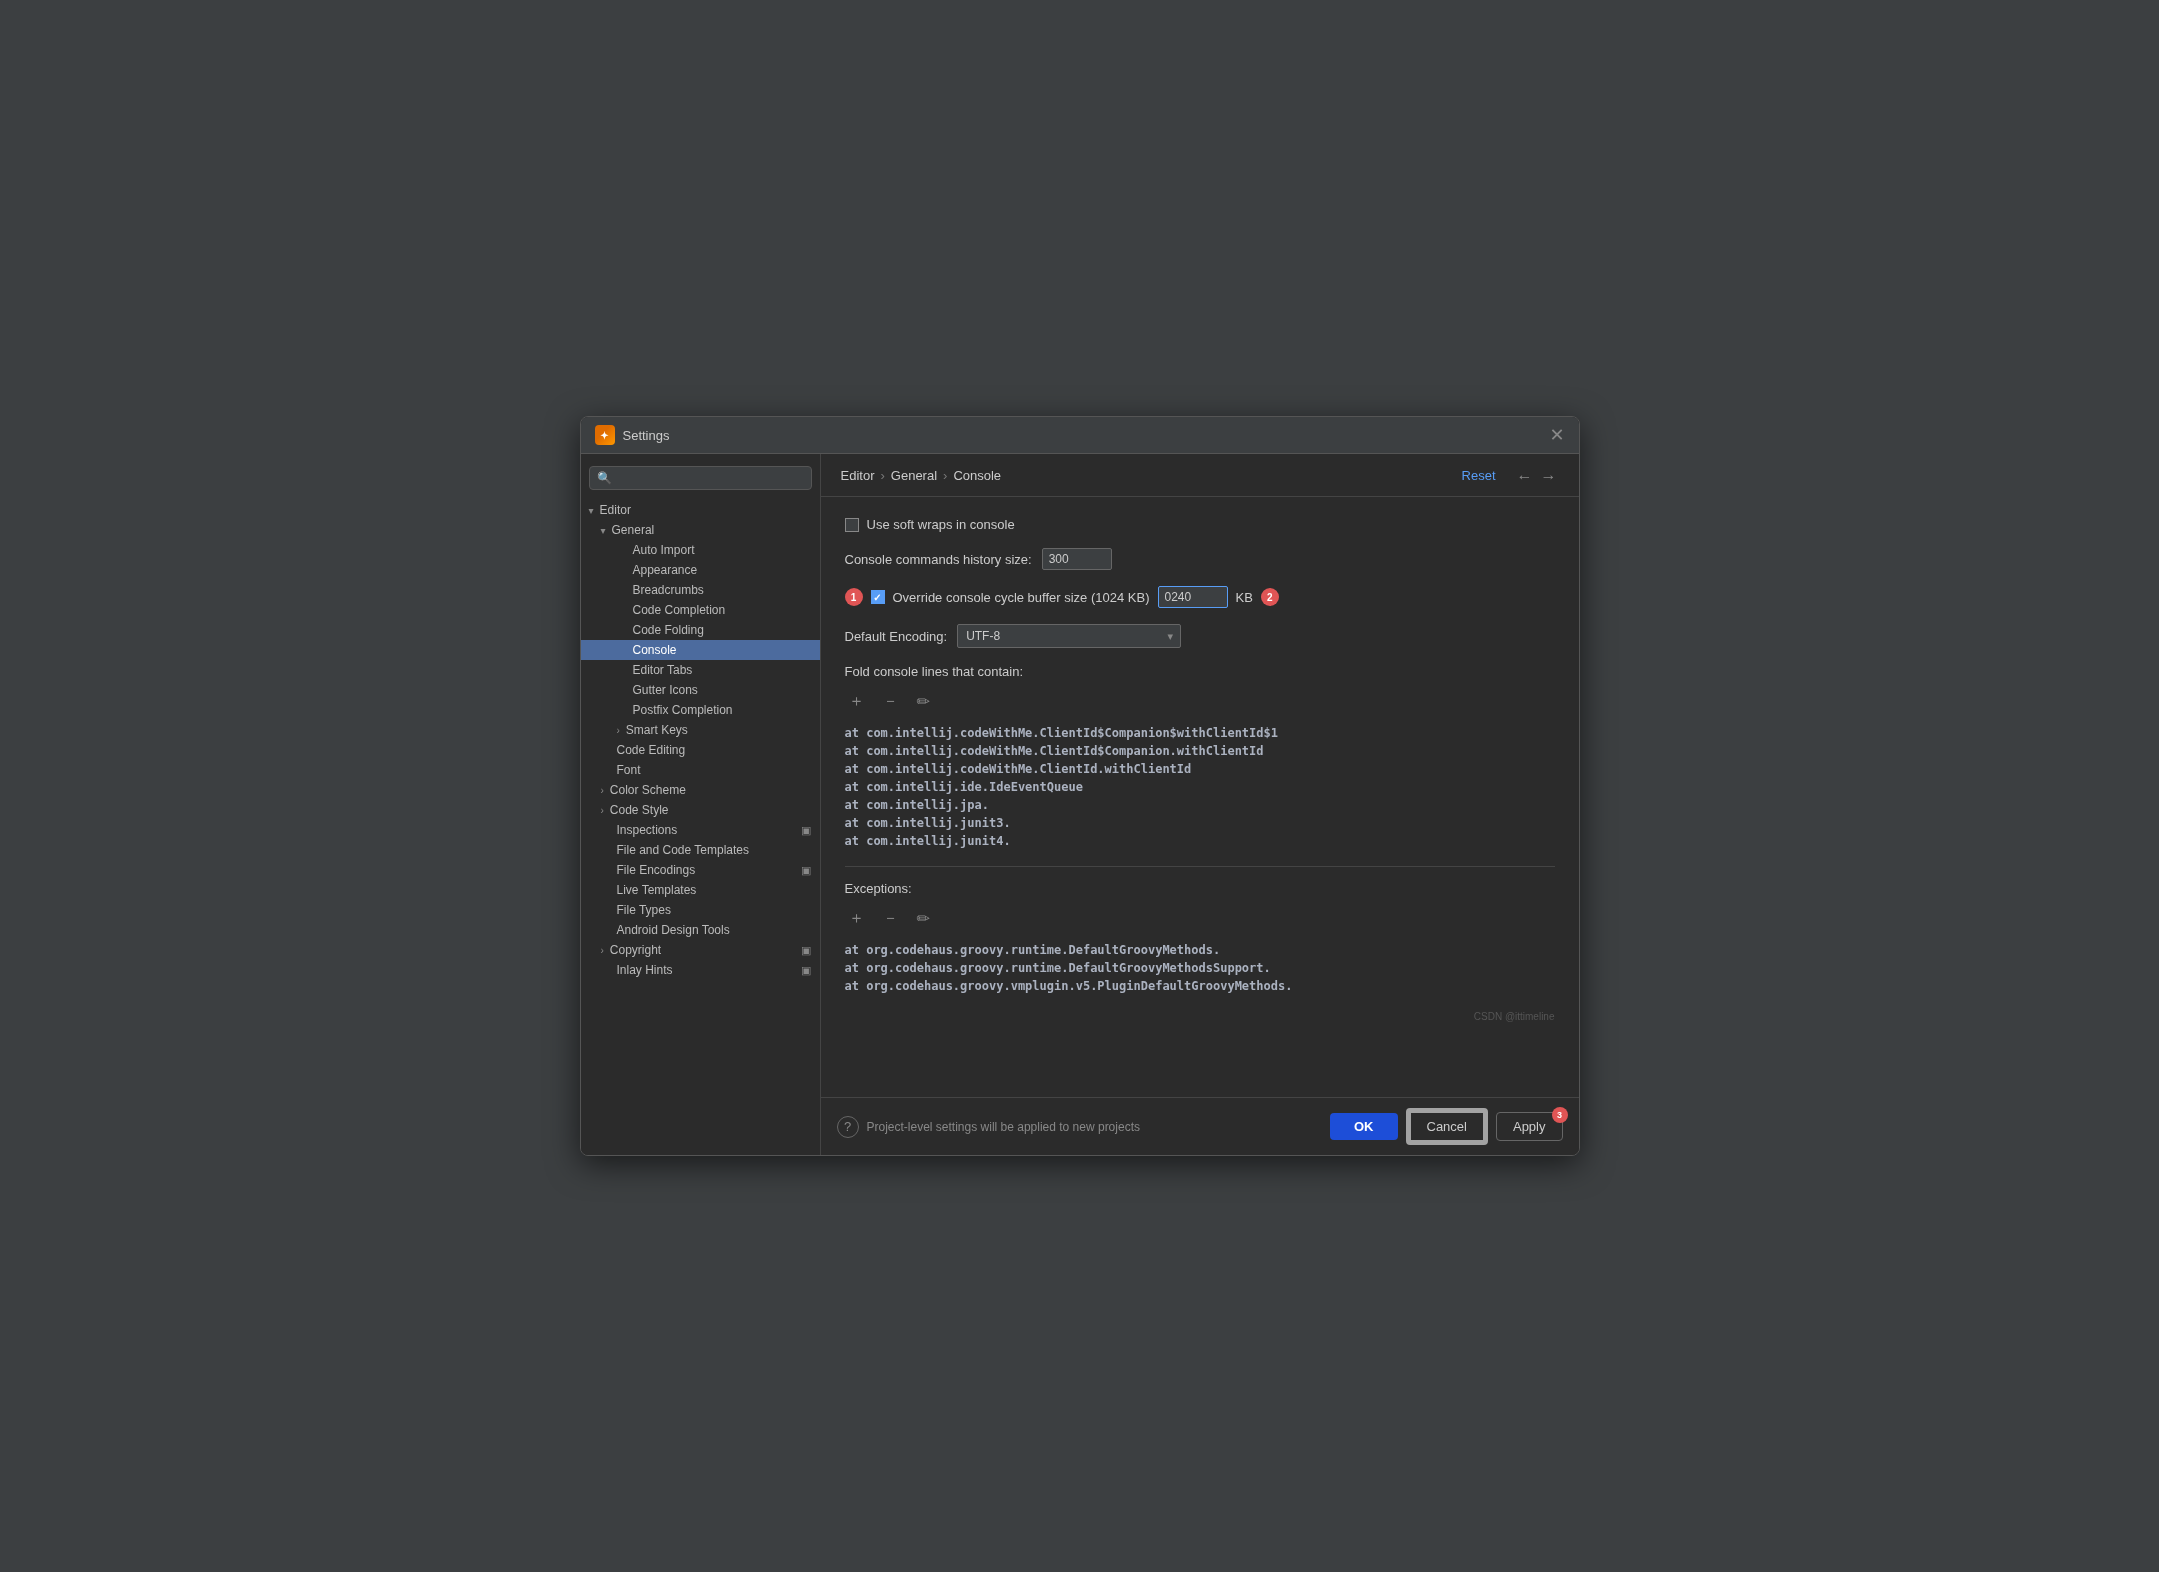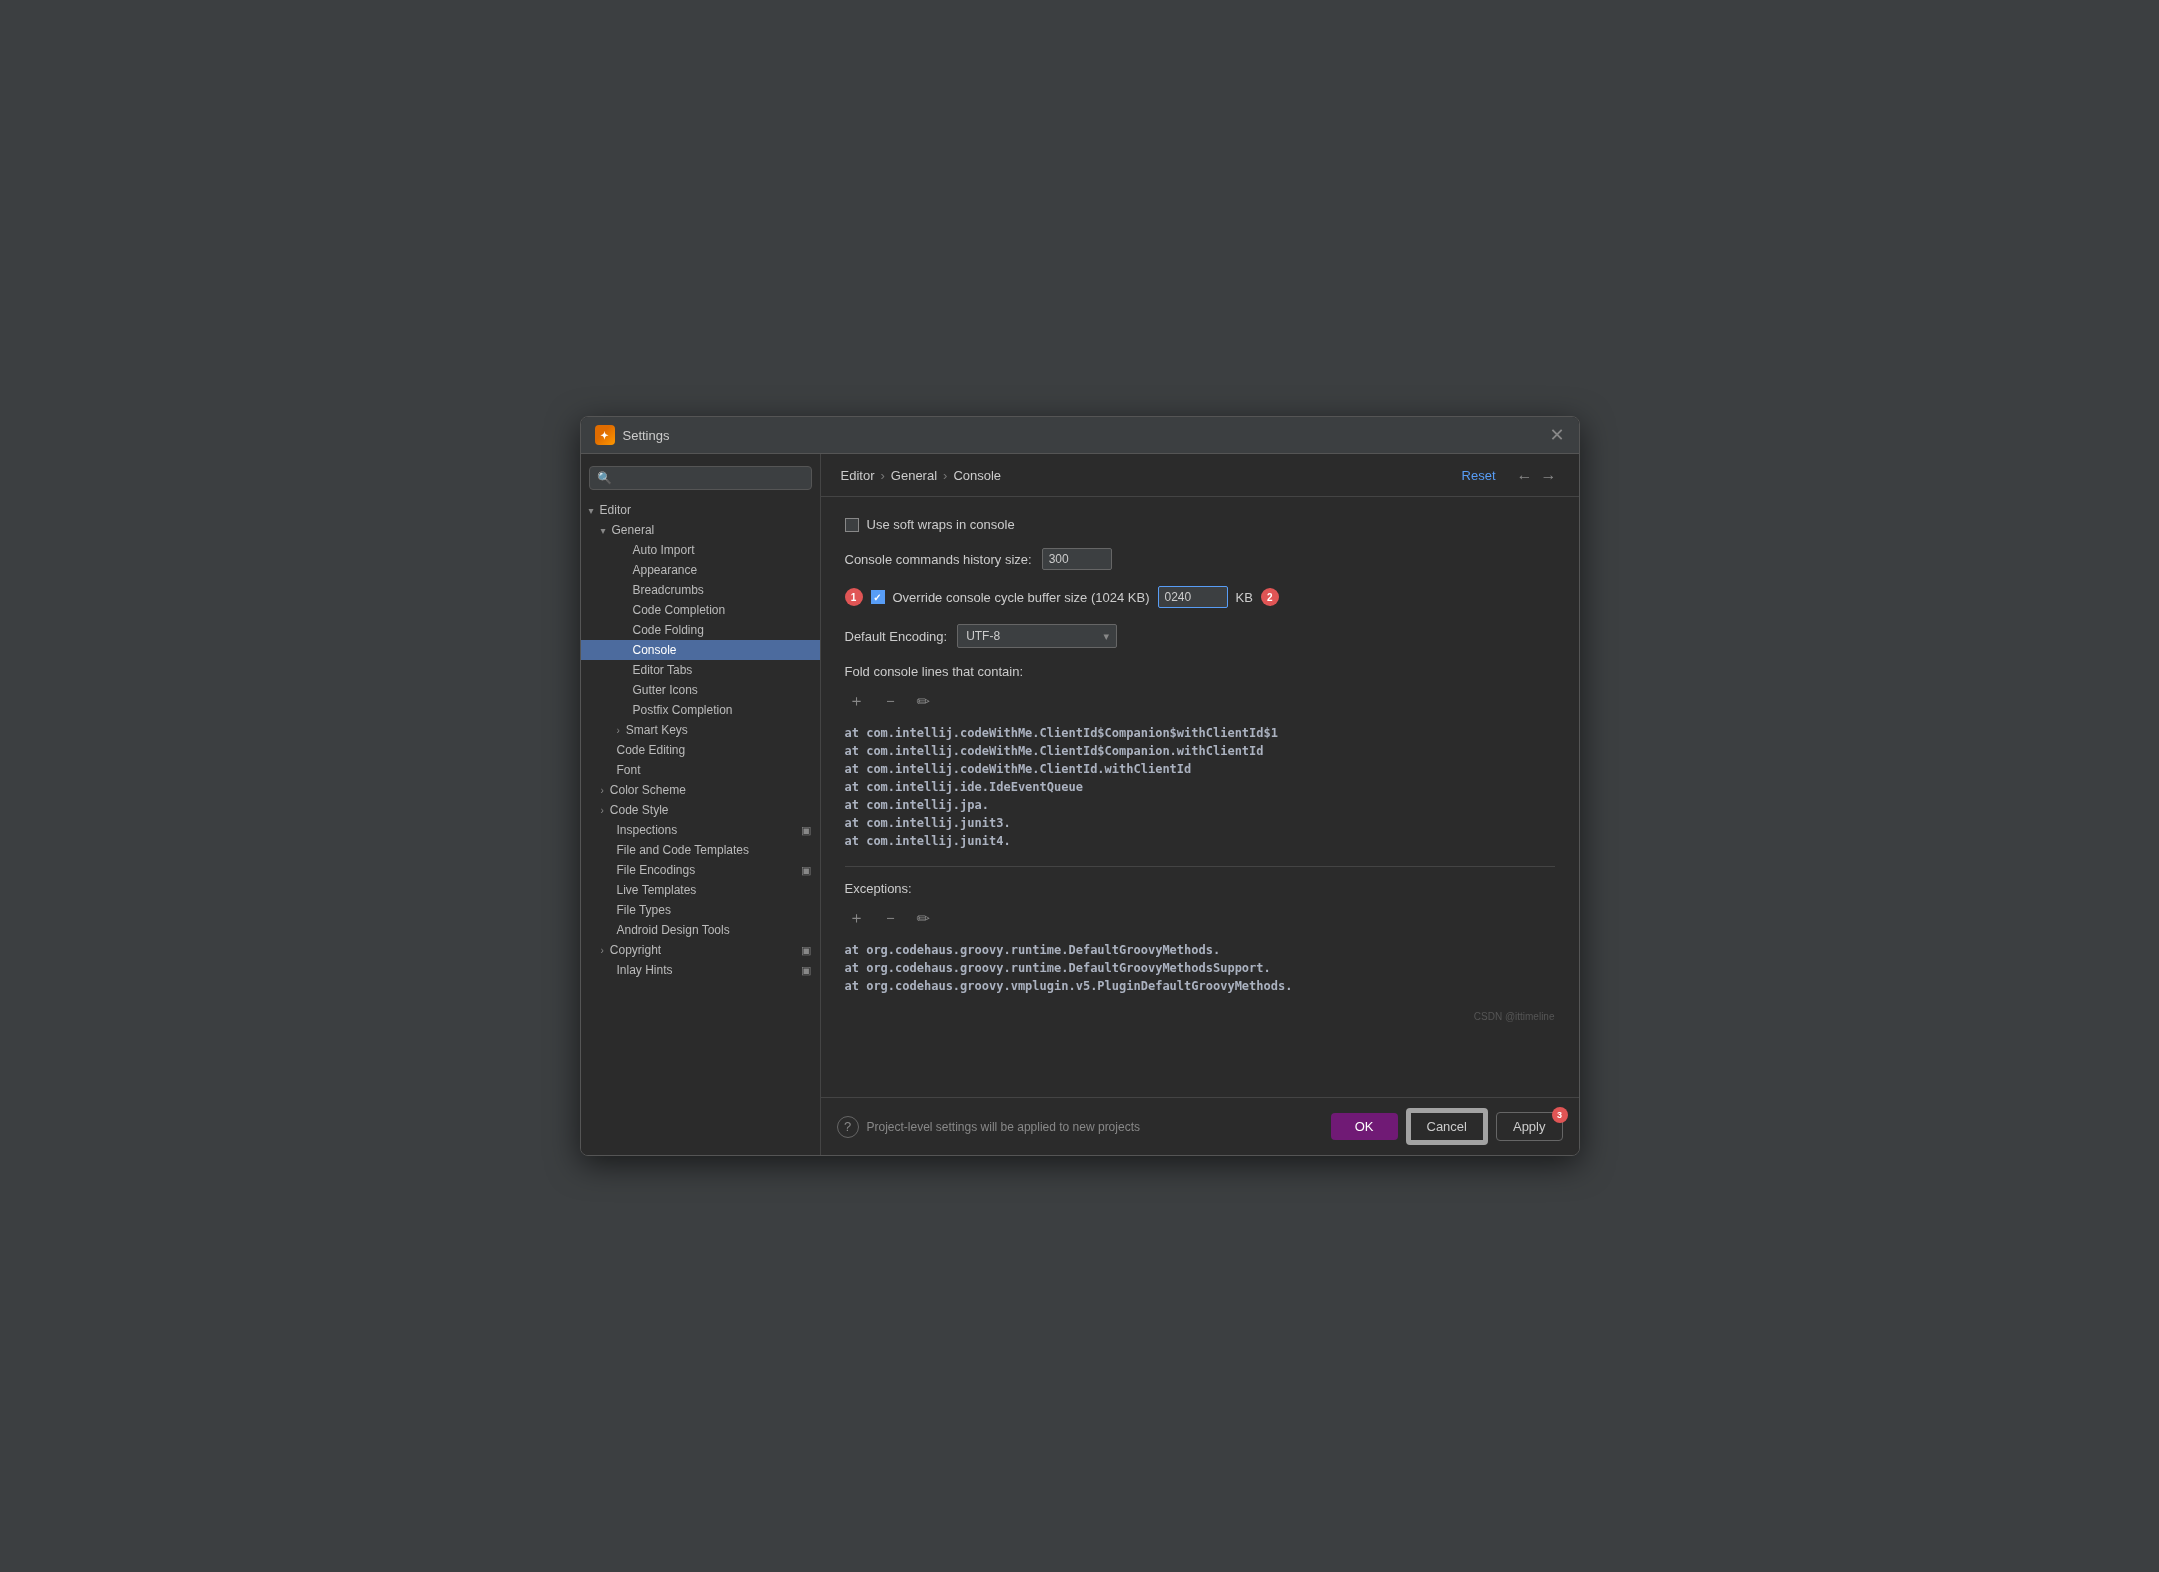--- a/index.html
+++ b/index.html
@@ -165,21 +165,21 @@
 
     .select-input {
       background: #3c3f41;
       border: 1px solid #666;
       color: #ccc;
       font-size: 12px;
       padding: 4px 8px;
       border-radius: 2px;
       appearance: none;
       -webkit-appearance: none;
-      width: 160px;
+      width: 224px;
       cursor: pointer;
       outline: none;
     }
     .select-wrapper {
       position: relative; display: inline-flex; align-items: center;
     }
     .select-wrapper::after {
       content: '▾';
       position: absolute; right: 8px;
       color: #888; font-size: 11px;
@@ -225,21 +225,21 @@
       align-items: center;
       justify-content: space-between;
       padding: 10px 16px;
       border-top: 1px solid #444;
       background: #2b2b2b;
       flex-shrink: 0;
     }
     .footer-left { display: flex; align-items: center; gap: 8px; color: #888; font-size: 12px; }
     .footer-right { display: flex; align-items: center; gap: 8px; }
     .help-btn { width: 22px; height: 22px; border-radius: 50%; border: 1px solid #666; background: none; color: #888; cursor: pointer; font-size: 13px; display: flex; align-items: center; justify-content: center; }
-    .btn-ok { background: #701a75; color: white; border: none; padding: 6px 24px; border-radius: 4px; cursor: pointer; font-size: 13px; }
+    .btn-ok { background: #1d4ed8; color: white; border: none; padding: 6px 24px; border-radius: 4px; cursor: pointer; font-size: 13px; font-weight: bold; }
     .btn-cancel { background: none; color: #ccc; border: 5px solid #a3a3a3; padding: 6px 16px; border-radius: 4px; cursor: pointer; font-size: 13px; }
     .btn-apply { background: none; color: #ccc; border: 1px solid #666; padding: 6px 16px; border-radius: 4px; cursor: pointer; font-size: 13px; position: relative; }
     .apply-badge {
       position: absolute; top: -6px; right: -6px;
       width: 16px; height: 16px; background: #e05555; border-radius: 50%;
       color: white; font-size: 9px; font-weight: bold;
       display: flex; align-items: center; justify-content: center;
     }
     .watermark { color: #555; font-size: 10px; text-align: right; }
   </style>

